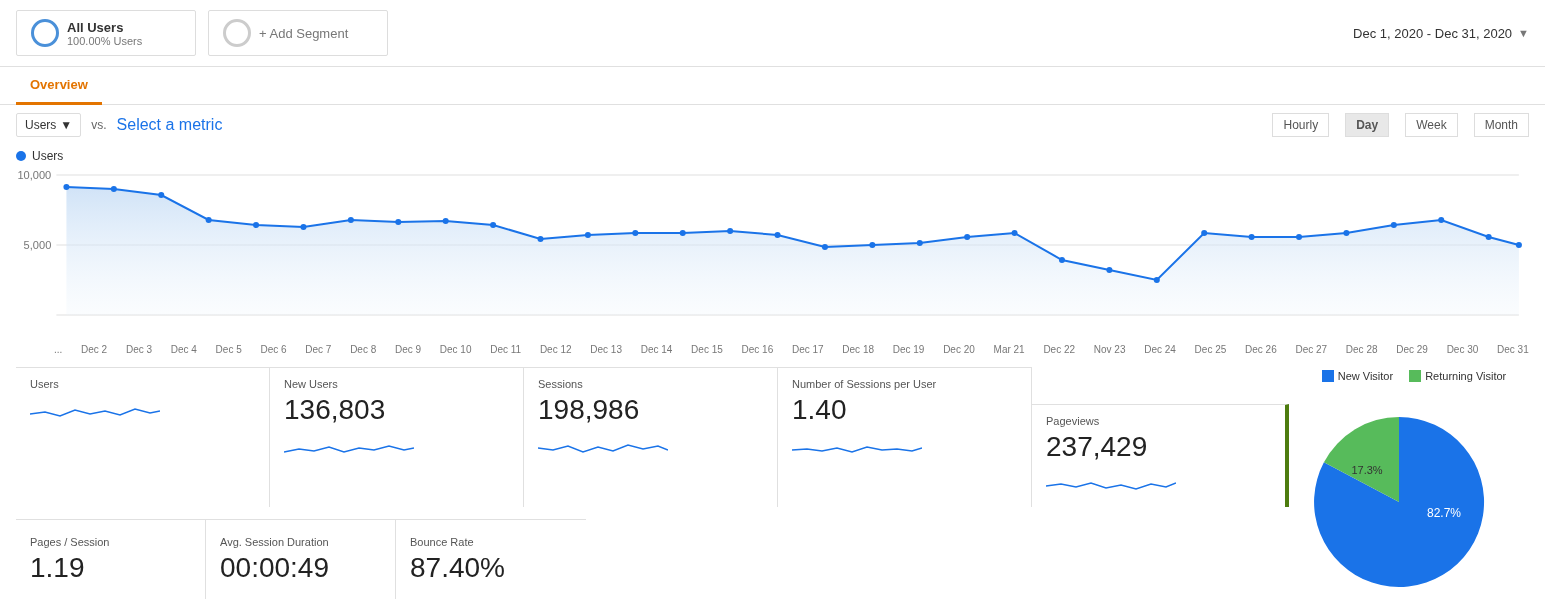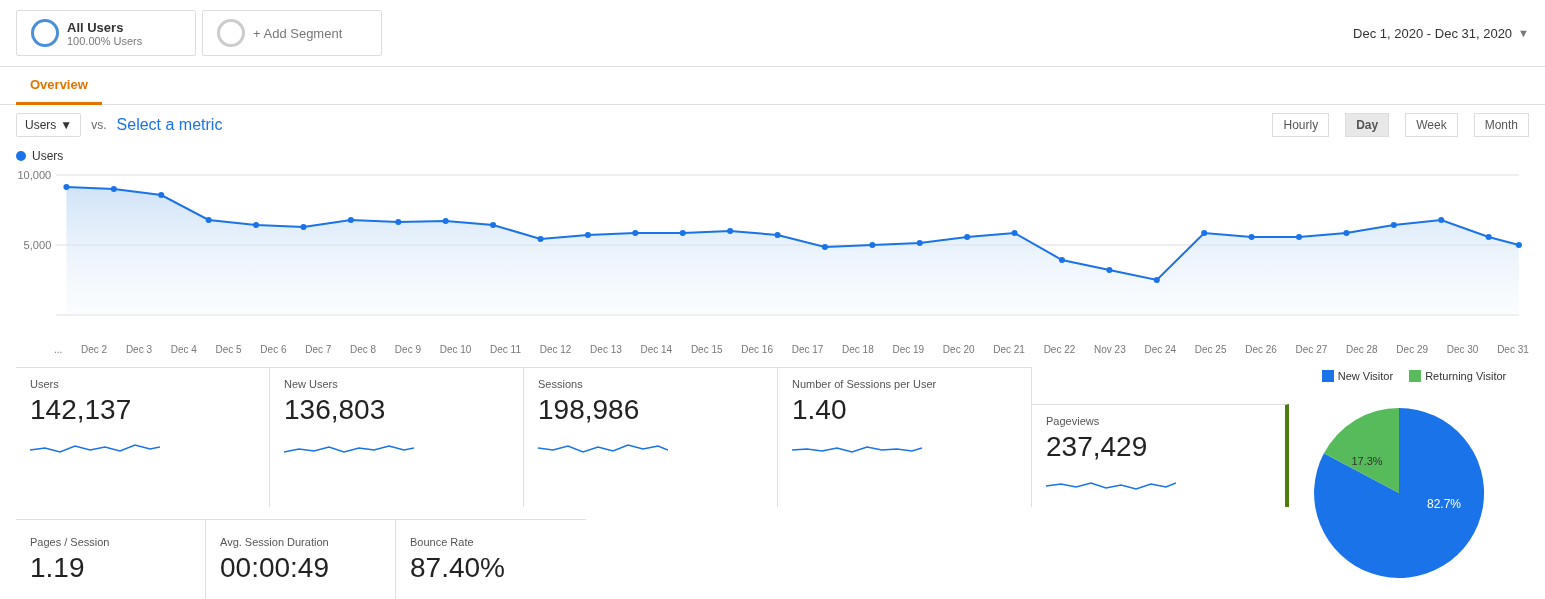--- a/index.html
+++ b/index.html
@@ -2,21 +2,21 @@
 <html><head>
   <meta charset="utf-8">
   <style>
     * { box-sizing: border-box; margin: 0; padding: 0; }
     body { font-family: Arial, sans-serif; background: #fff; color: #333; font-size: 13px; }
 
     .top-bar {
       display: flex; align-items: center; justify-content: space-between;
       padding: 10px 16px; border-bottom: 1px solid #e0e0e0;
     }
-    .segments { display: flex; gap: 6px; align-items: center; }
+    .segments { display: flex; gap: 12px; align-items: center; }
     .segment-box {
       display: flex; align-items: center; gap: 8px;
       border: 1px solid #ddd; border-radius: 2px; padding: 8px 14px;
       min-width: 180px;
     }
     .segment-circle {
       width: 28px; height: 28px; border-radius: 50%;
       border: 3px solid #4a90d9; background: transparent;
       flex-shrink: 0;
     }
@@ -90,21 +90,21 @@
 
     .stats-row2 {
       display: flex; padding: 0 16px 12px; gap: 0; flex-wrap: wrap;
     }
     .stat-card2 {
       flex: 1; min-width: 140px; max-width: 190px; padding: 16px 14px;
       border-right: 1px solid #e0e0e0;
       border-top: 1px solid #e0e0e0;
     }
     .pie-legend {
-      display: flex; gap: 16px; font-size: 11px; margin-bottom: 11px;
+      display: flex; gap: 16px; font-size: 11px; margin-bottom: 20px;
       justify-content: center;
     }
     .pie-legend-item { display: flex; align-items: center; gap: 4px; }
     .pie-legend-color { width: 12px; height: 12px; }
 
     .main-content { position: relative; }
 
     svg text { font-family: Arial, sans-serif; }
   </style>
 </head>
@@ -229,38 +229,37 @@
       <span>Dec 11</span>
       <span>Dec 12</span>
       <span>Dec 13</span>
       <span>Dec 14</span>
       <span>Dec 15</span>
       <span>Dec 16</span>
       <span>Dec 17</span>
       <span>Dec 18</span>
       <span>Dec 19</span>
       <span>Dec 20</span>
-      <span>Dec 21</span>
+      <span>Mar 21</span>
       <span>Dec 22</span>
       <span>Nov 23</span>
       <span>Dec 24</span>
       <span>Dec 25</span>
       <span>Dec 26</span>
       <span>Dec 27</span>
       <span>Dec 28</span>
       <span>Dec 29</span>
       <span>Dec 30</span>
       <span>Dec 31</span>
     </div>
   </div>
 
   <div class="stats-row">
     <div class="stat-card">
       <div class="stat-label">Users</div>
-      <div class="stat-value">142,137</div>
       <div class="sparkline">
         <svg width="130" height="30" viewBox="0 0 130 30">
           <polyline points="0,20 15,18 30,22 45,16 60,20 75,17 90,21 105,15 120,19 130,17" fill="none" stroke="#1a73e8" stroke-width="1.5"></polyline>
         </svg>
       </div>
     </div>
     <div class="stat-card">
       <div class="stat-label">New Users</div>
       <div class="stat-value">136,803</div>
       <div class="sparkline">

